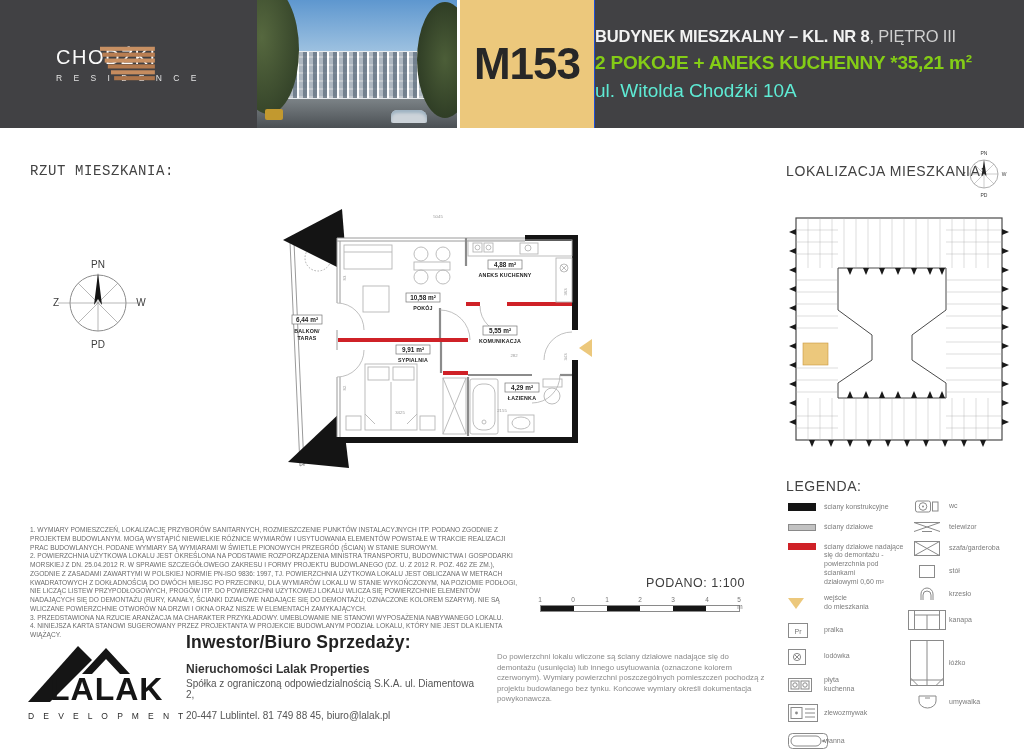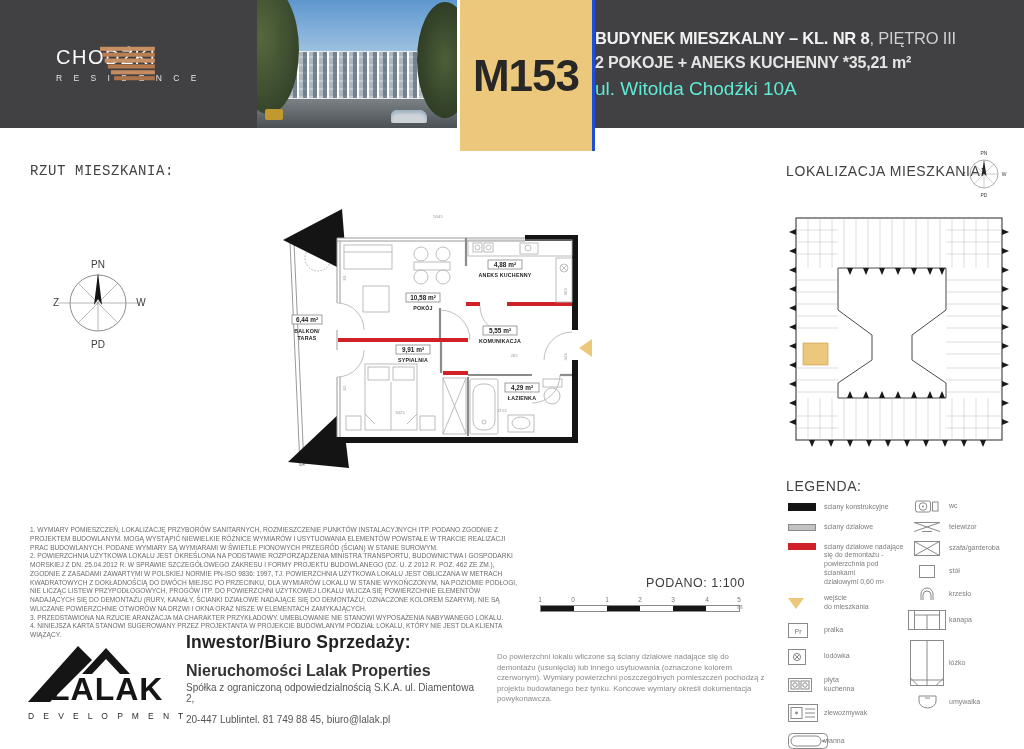--- a/index.html
+++ b/index.html
@@ -15,27 +15,27 @@
   .photo .tree-left { position:absolute; left:-20px; top:-14px; width:62px; height:128px; background:radial-gradient(ellipse at 40% 40%, #56683f, #36452a 72%); border-radius:50%; }
   .photo .tree-right { position:absolute; right:-16px; top:2px; width:56px; height:116px; background:radial-gradient(ellipse, #4c5e38, #2f3d25 72%); border-radius:50%; }
   .photo .building { position:absolute; left:26px; top:52px; width:150px; height:46px;
       background:
         repeating-linear-gradient(90deg, rgba(88,104,120,.8) 0 4px, rgba(255,255,255,.85) 4px 6px, rgba(88,104,120,.35) 6px 10px),
         repeating-linear-gradient(0deg, #fff 0 2px, #dde3e9 2px 8px);
       box-shadow:0 0 0 1px #e8ecef; }
   .photo .ground { position:absolute; bottom:0; left:0; width:100%; height:30px; background:linear-gradient(#7d8488,#4b5054); }
   .photo .car { position:absolute; bottom:5px; right:30px; width:36px; height:13px; background:#ccd3d9; border-radius:6px 8px 2px 2px; box-shadow:inset 0 3px 3px #9fb3c2; }
   .photo .mach { position:absolute; bottom:8px; left:8px; width:18px; height:11px; background:#c2992f; border-radius:2px; }
-  .unit-block { width:138px; height:151px; background:#ecc87c; border-left:3px solid #fff; border-right:3px solid #1d4ed8; display:flex; align-items:center; justify-content:center; }
+  .unit-block { width:138px; height:128px; background:#ecc87c; border-left:3px solid #fff; border-right:1px solid #1d4ed8; display:flex; align-items:center; justify-content:center; }
   .unit-code { font-size:44px; font-weight:bold; color:#272727; letter-spacing:-1px; }
   .info-block { flex:1; height:128px; background:#414144; display:flex; flex-direction:column; justify-content:center; align-items:flex-start; padding-right:26px; gap:6px; }
   .hline1 { font-size:16.5px; letter-spacing:-0.2px; }
   .hline1 .b { color:#f2f2f2; font-weight:bold; }
   .hline1 .l { color:#cfcfcf; font-weight:300; }
-  .hline2 { font-size:16px; font-weight:bold; color:#e5e5e5; letter-spacing:-0.2px; }
+  .hline2 { font-size:19px; font-weight:bold; color:#84cc16; letter-spacing:-0.2px; }
   .hline3 { font-size:19px; color:#5eead4; font-weight:300; }
 
   
   .sec-title { position:absolute; font-size:14px; color:#424242; letter-spacing:0.6px; font-weight:400; }
 
   
   svg { position:absolute; overflow:visible; }
   .furn { fill:none; stroke:#b5b5b5; stroke-width:0.9; }
   .wall-thin { stroke:#9a9a9a; stroke-width:1; fill:none; }
   .wall-mid { stroke:#8b8b8b; stroke-width:2.2; fill:none; }
@@ -68,21 +68,21 @@
   .scale-ticks span { position:absolute; transform:translateX(-50%); font-size:6.5px; color:#777; }
   .scale-bar { display:flex; width:200px; height:7px; border:1px solid #8a8a8a; }
   .scale-bar div { flex:1; }
   .sb-b { background:#161616; } .sb-w { background:#fff; }
 
   
   .notes { position:absolute; left:30px; top:526px; width:494px; font-size:6.6px; line-height:1.33; color:#6b6b6b; }
   .notes p { margin:0; }
   .investor { position:absolute; left:186px; top:632px; width:292px; }
   .inv-head { font-size:17.5px; font-weight:bold; color:#222; letter-spacing:0.2px; margin-bottom:9px; }
-  .inv-co { font-size:16px; font-weight:bold; color:#333; margin-bottom:2px; }
+  .inv-co { font-size:12px; font-weight:bold; color:#333; margin-bottom:2px; }
   .inv-l2 { font-size:10px; color:#555; margin-bottom:10px; }
   .inv-row { display:flex; justify-content:flex-start; font-size:10px; color:#555; }
   .webblock { position:absolute; left:497px; top:640px; width:270px; }
   .weburl { font-size:23.5px; color:#2e2e2e; letter-spacing:-0.5px; margin-bottom:4px; font-weight:400; }
   .webnote { font-size:7.8px; color:#8a8a8a; line-height:1.35;margin-top:12px; }
 </style>
 </head>
 <body>
 
 <div class="page">

